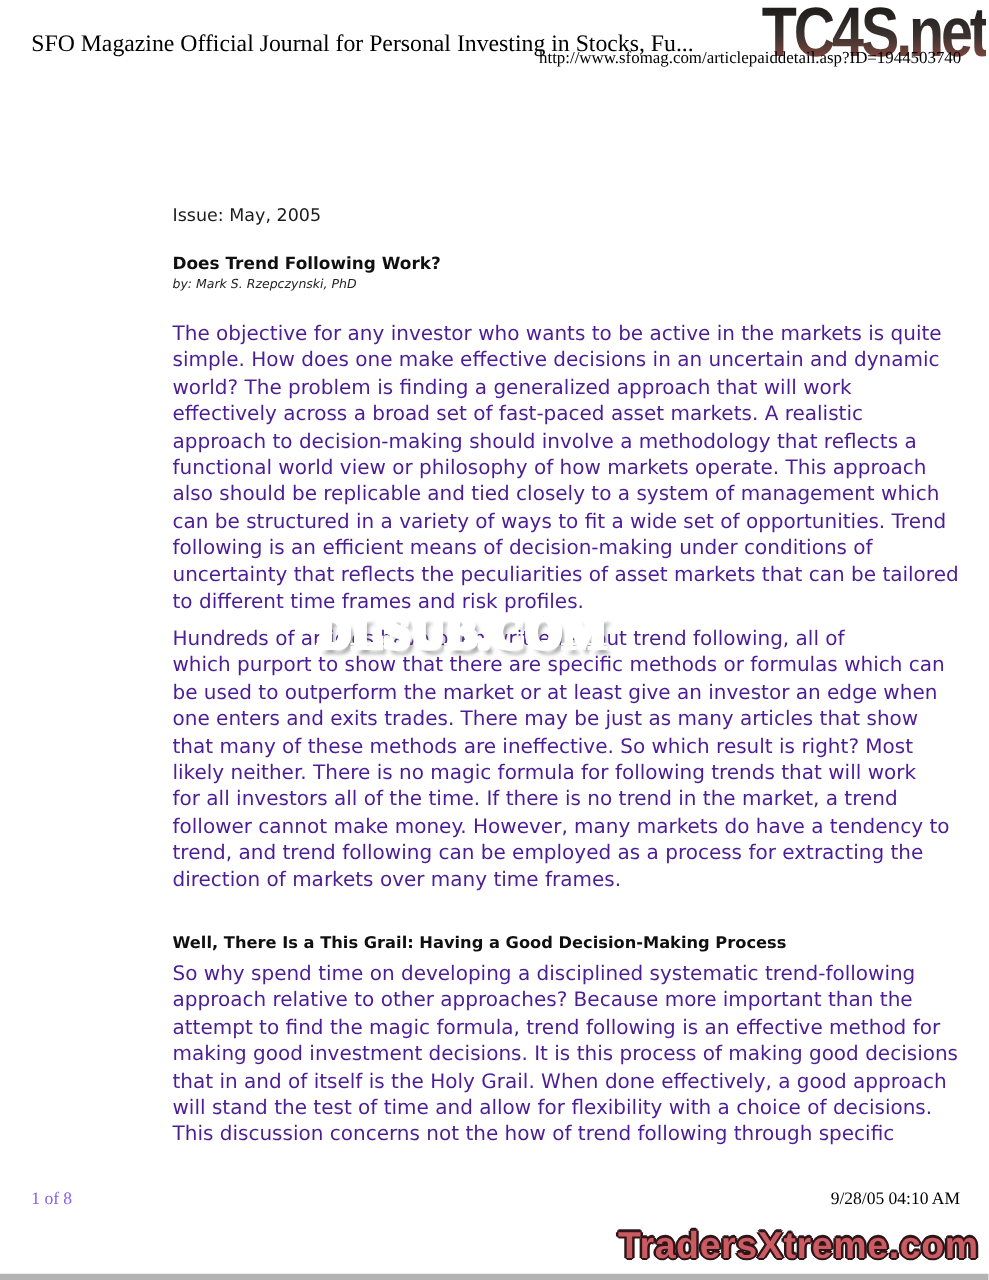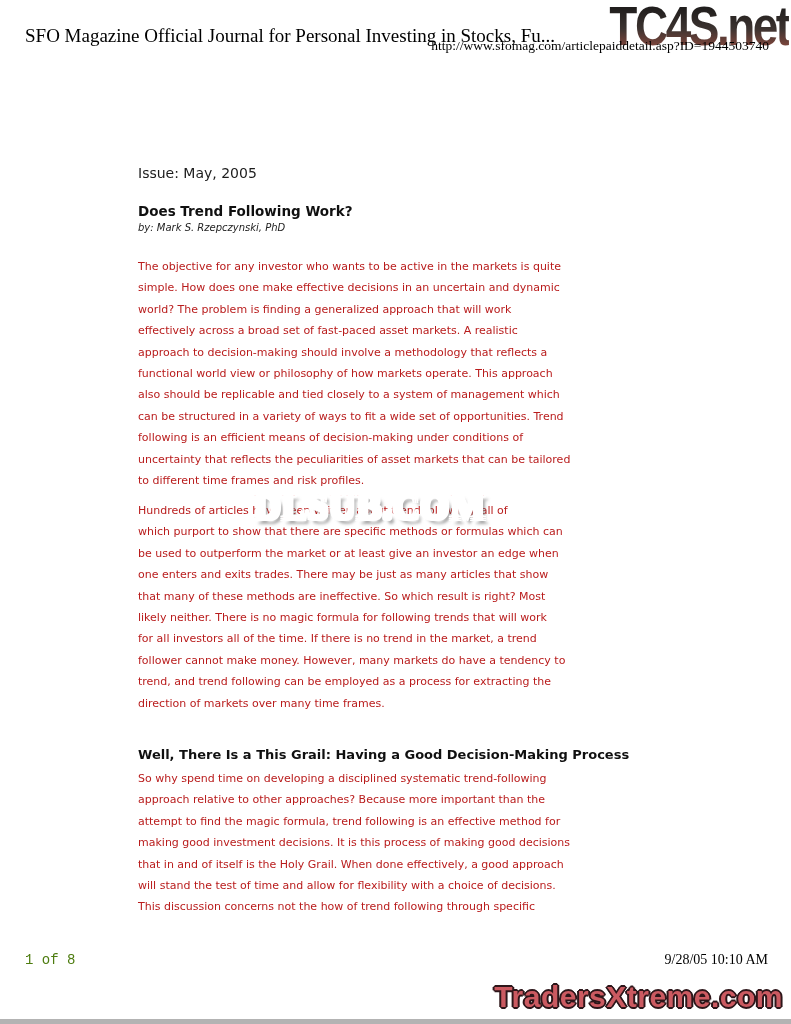--- a/index.html
+++ b/index.html
@@ -90,23 +90,23 @@
   .title {
     position: absolute; left: 138px; top: 203px;
     font-size: 13.5px; font-weight: 700; color: #101010;
   }
   .byline {
     position: absolute; left: 138px; top: 222px;
     font-size: 10px; font-style: italic; color: #222;
   }
   .para {
     position: absolute; left: 138px;
-    font-size: 11px;
+    font-size: 16px;
     line-height: 21.4px;
-    color: #b91c1c;
+    color: #4c1d95;
     white-space: pre;
   }
   .para-1 { top: 256px; }
   .para-2 { top: 500px; }
   .para-3 { top: 768px; }
   .section-heading {
     position: absolute; left: 138px; top: 747px;
     font-size: 13px; font-weight: 700; color: #101010;
     white-space: pre;
   }
@@ -128,22 +128,22 @@
       -2px 0 0 #fff, 2px 0 0 #fff, 0 -2px 0 #fff, 0 2px 0 #fff,
       -2px -2px 0 #fff, 2px -2px 0 #fff, -2px 2px 0 #fff, 2px 2px 0 #fff,
       4px 5px 3px rgba(100,100,100,0.55);
     z-index: 5;
     white-space: pre;
   }
 
   
   .footer-page {
     position: absolute; left: 25px; top: 952px;
-    font-family: Liberation Mono, monospace;
-    font-size: 14px; color: #4d7c0f;
+    font-family: Liberation Serif, serif;
+    font-size: 14px; color: #8b5cf6;
   }
   .footer-time {
     position: absolute; right: 23px; top: 952px;
     font-family: "Liberation Serif", serif;
     font-size: 14px; color: #000;
   }
 
   
   .wm-traders {
     position: absolute; right: 8px; top: 980px;
@@ -213,18 +213,18 @@
   <div class="section-heading">Well, There Is a This Grail: Having a Good Decision-Making Process</div>
   <div class="para para-3">So why spend time on developing a disciplined systematic trend-following
 approach relative to other approaches? Because more important than the
 attempt to find the magic formula, trend following is an effective method for
 making good investment decisions. It is this process of making good decisions
 that in and of itself is the Holy Grail. When done effectively, a good approach
 will stand the test of time and allow for flexibility with a choice of decisions.
 This discussion concerns not the how of trend following through specific</div>
 
   <div class="footer-page">1 of 8</div>
-  <div class="footer-time">9/28/05 10:10 AM</div>
+  <div class="footer-time">9/28/05 04:10 AM</div>
 
   <div class="wm-traders">TradersXtreme.com</div>
 
   <div class="bottom-strip"></div>
 </div>
 
 </body></html>

